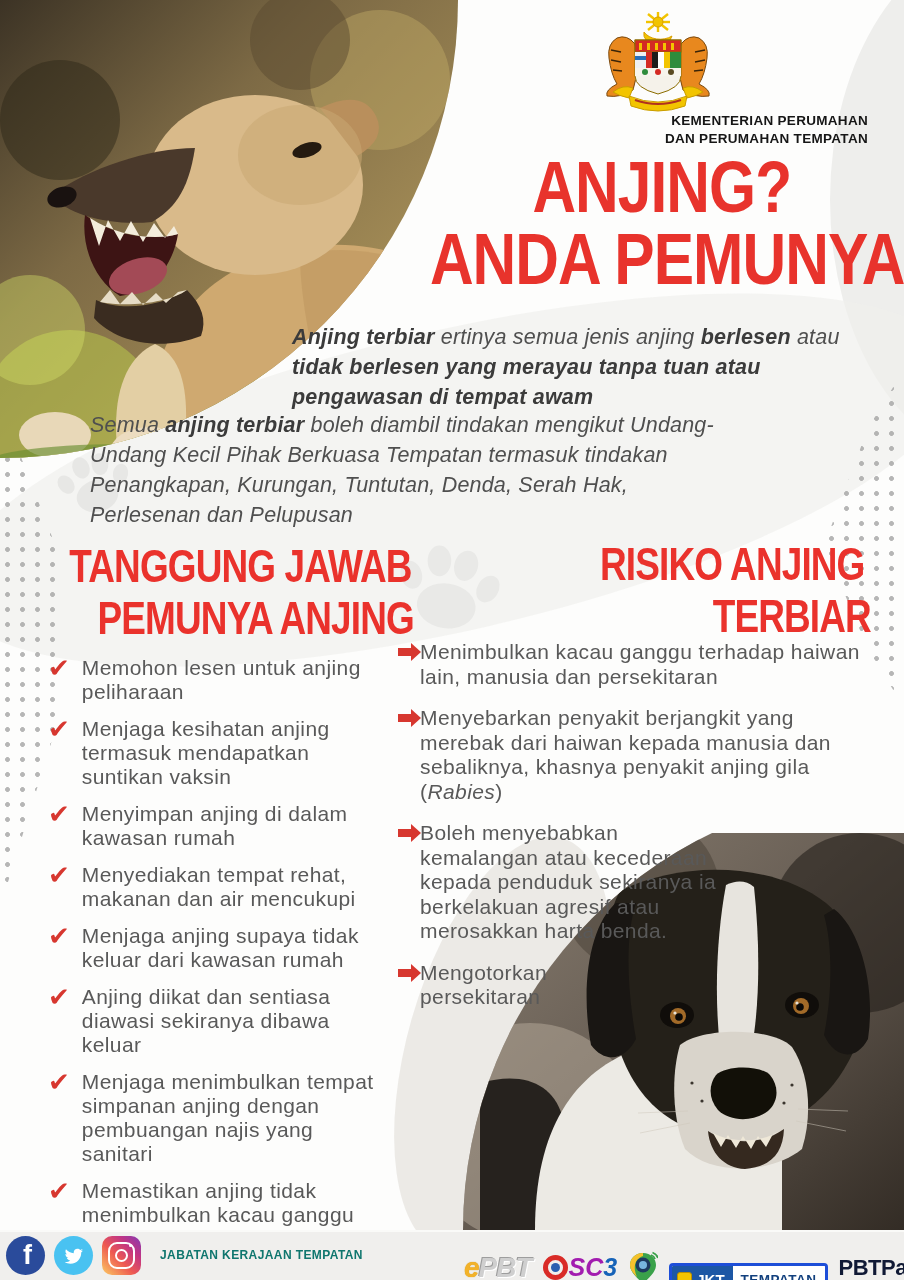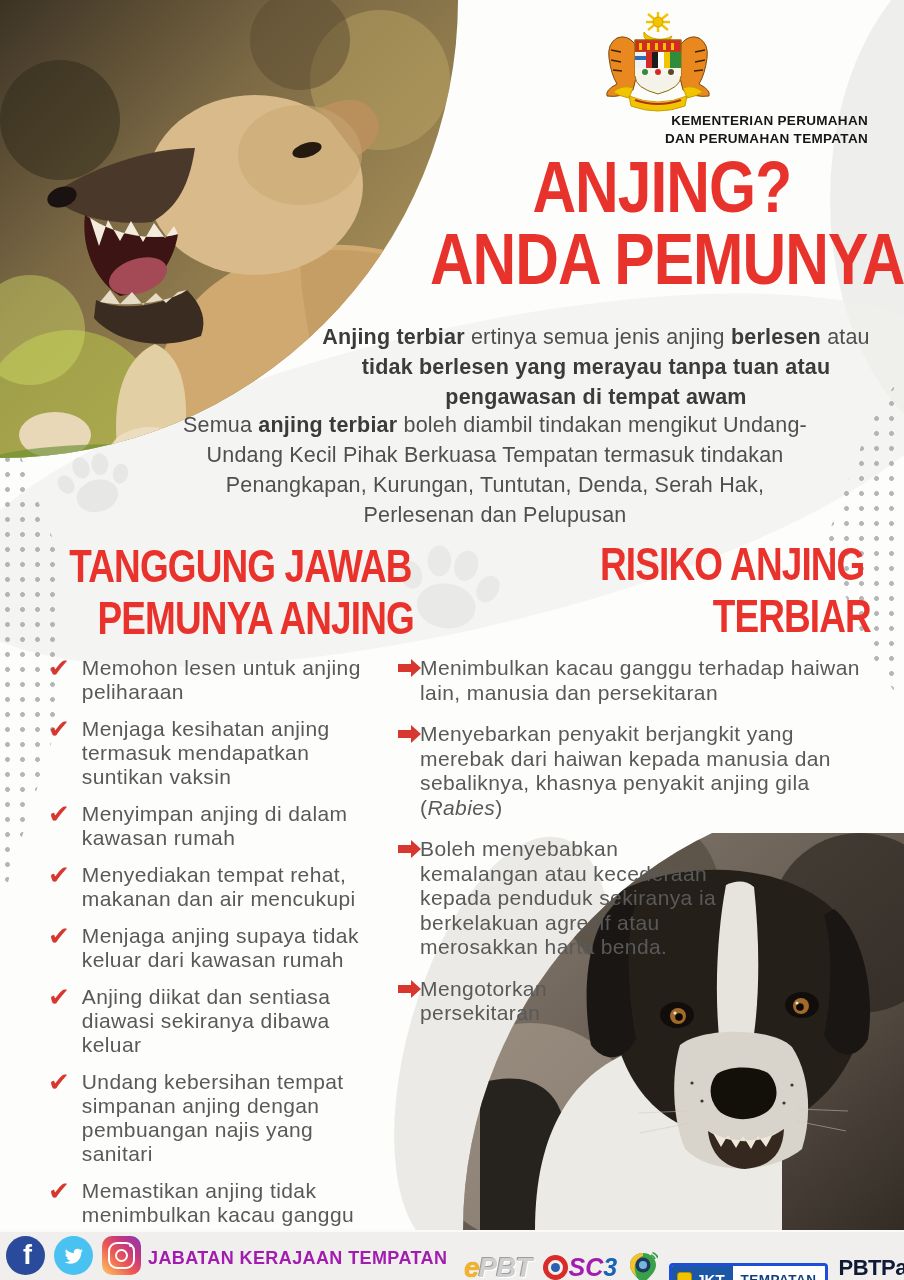--- a/index.html
+++ b/index.html
@@ -37,43 +37,43 @@
     letter-spacing:.3px;line-height:1.3;}
 
   
   .title{left:420px;top:146px;width:484px;text-align:center;z-index:3;
     color:#e8332c;font-weight:700;}
   .title .tline{font-size:63px;line-height:72px;white-space:nowrap;}
   .cond{display:inline-block;transform:scale(.96,1.14);transform-origin:center top;
     letter-spacing:-1px;}
 
   
-  .intro{z-index:3;text-align:center;color:#4f4f4f;font-size:21.5px;line-height:30px;
-    letter-spacing:.2px;}
+  .intro{z-index:3;color:#4f4f4f;font-size:21.5px;line-height:30px;
+    letter-spacing:.2px;font-style:italic;}
   .intro .seg-b{font-weight:700;color:#3b3b3b;}
   .seg-i{font-style:italic;}
   .intro1{left:292px;top:322px;width:608px;}
   .intro2{left:90px;top:410px;width:810px;}
 
   
   .colhead{color:#ea322c;font-weight:700;text-align:right;z-index:3;}
   .colhead .hline{font-size:42px;line-height:52px;white-space:nowrap;}
   .colhead .cond{transform:scale(.88,1.1);}
   .col-left{left:40px;top:538px;width:395px;z-index:3;}
   .col-right{left:398px;top:536px;width:506px;z-index:3;}
   .col-right .colhead{transform:translateX(-22px);}
 
   .check-list{margin-top:14px;padding-left:8px;}
   .check-item{display:flex;gap:12px;margin-bottom:13px;}
   .check{color:#d7372f;font-size:26px;line-height:24px;flex:none;
     font-family:"DejaVu Sans",sans-serif;}
   .check-item .txt{font-size:21px;line-height:24px;color:#595959;
     letter-spacing:.4px;max-width:305px;}
 
-  .risk-list{margin-top:16px;}
+  .risk-list{}
   .risk-item{display:flex;gap:9px;margin-bottom:17px;}
   .arrow{flex:none;position:relative;width:13px;height:8px;background:#d7372f;
     margin-top:8px;}
   .arrow::after{content:"";position:absolute;left:13px;top:-5px;width:0;height:0;
     border-top:9px solid rgba(0,0,0,0);border-bottom:9px solid rgba(0,0,0,0);
     border-left:10px solid #d7372f;}
   .risk-item .txt{font-size:21px;line-height:24.5px;color:#595959;
     letter-spacing:.4px;max-width:470px;}
   .risk-item:nth-of-type(1) .txt{max-width:445px;}
   .risk-item:nth-of-type(2) .txt{max-width:435px;}
@@ -89,22 +89,22 @@
   .fb{background:#2a4b9b;color:#ffffff;font-size:27px;font-weight:700;}
   .fb span{transform:translateX(2px);}
   .tw{background:#49c2f1;}
   .ig{border-radius:10px;position:relative;
     background:linear-gradient(45deg,#fccc63 0%,#ee5a51 42%,#c13584 72%,#833ab4 100%);}
   .ig .cam{position:absolute;inset:6px;border:2.5px solid #fff;border-radius:9px;}
   .ig .lens{position:absolute;left:12.5px;top:12.5px;width:9px;height:9px;
     border:2.5px solid #fff;border-radius:50%;}
   .ig .dot{position:absolute;right:9px;top:8px;width:3px;height:3px;background:#fff;
     border-radius:50%;}
-  .agency{position:absolute;left:148px;top:16px;font-size:18px;font-weight:700;
-    color:#a21caf;letter-spacing:.4px;}
+  .agency{position:absolute;left:160px;top:16px;font-size:12px;font-weight:700;
+    color:#0f766e;letter-spacing:.4px;}
   .logos{position:absolute;left:464px;top:7px;display:flex;align-items:center;gap:11px;}
   .epbt{font-style:italic;font-weight:700;font-size:28px;letter-spacing:-1px;
     white-space:nowrap;}
   .epbt .e{color:#f3b229;text-shadow:0 0 1px #c98f00;}
   .epbt .pbt{color:#cfcfcf;text-shadow:-1px -1px 0 #9d9d9d,1px 1px 0 #ffffff;}
   .osc{display:flex;align-items:center;font-style:italic;font-weight:700;
     font-size:25px;white-space:nowrap;}
   .osc .o{width:15px;height:15px;border:5px solid #d92b27;border-radius:50%;
     display:inline-block;position:relative;margin-right:1px;}
   .osc .o::after{content:"";position:absolute;left:3px;top:3px;width:9px;height:9px;
@@ -289,21 +289,21 @@
         <div class="check-item">
       <span class="check">✔</span>
       <span class="txt">Menjaga anjing supaya tidak keluar dari kawasan rumah</span>
     </div>
         <div class="check-item">
       <span class="check">✔</span>
       <span class="txt">Anjing diikat dan sentiasa diawasi sekiranya dibawa keluar</span>
     </div>
         <div class="check-item">
       <span class="check">✔</span>
-      <span class="txt">Undang kebersihan tempat simpanan anjing dengan pembuangan najis yang sanitari</span>
+      <span class="txt">Menjaga menimbulkan tempat simpanan anjing dengan pembuangan najis yang sanitari</span>
     </div>
         <div class="check-item">
       <span class="check">✔</span>
       <span class="txt">Memastikan anjing tidak menimbulkan kacau ganggu</span>
     </div>
       </div>
   </section>
 
   <section class="abs col-right">
     <div class="colhead">

